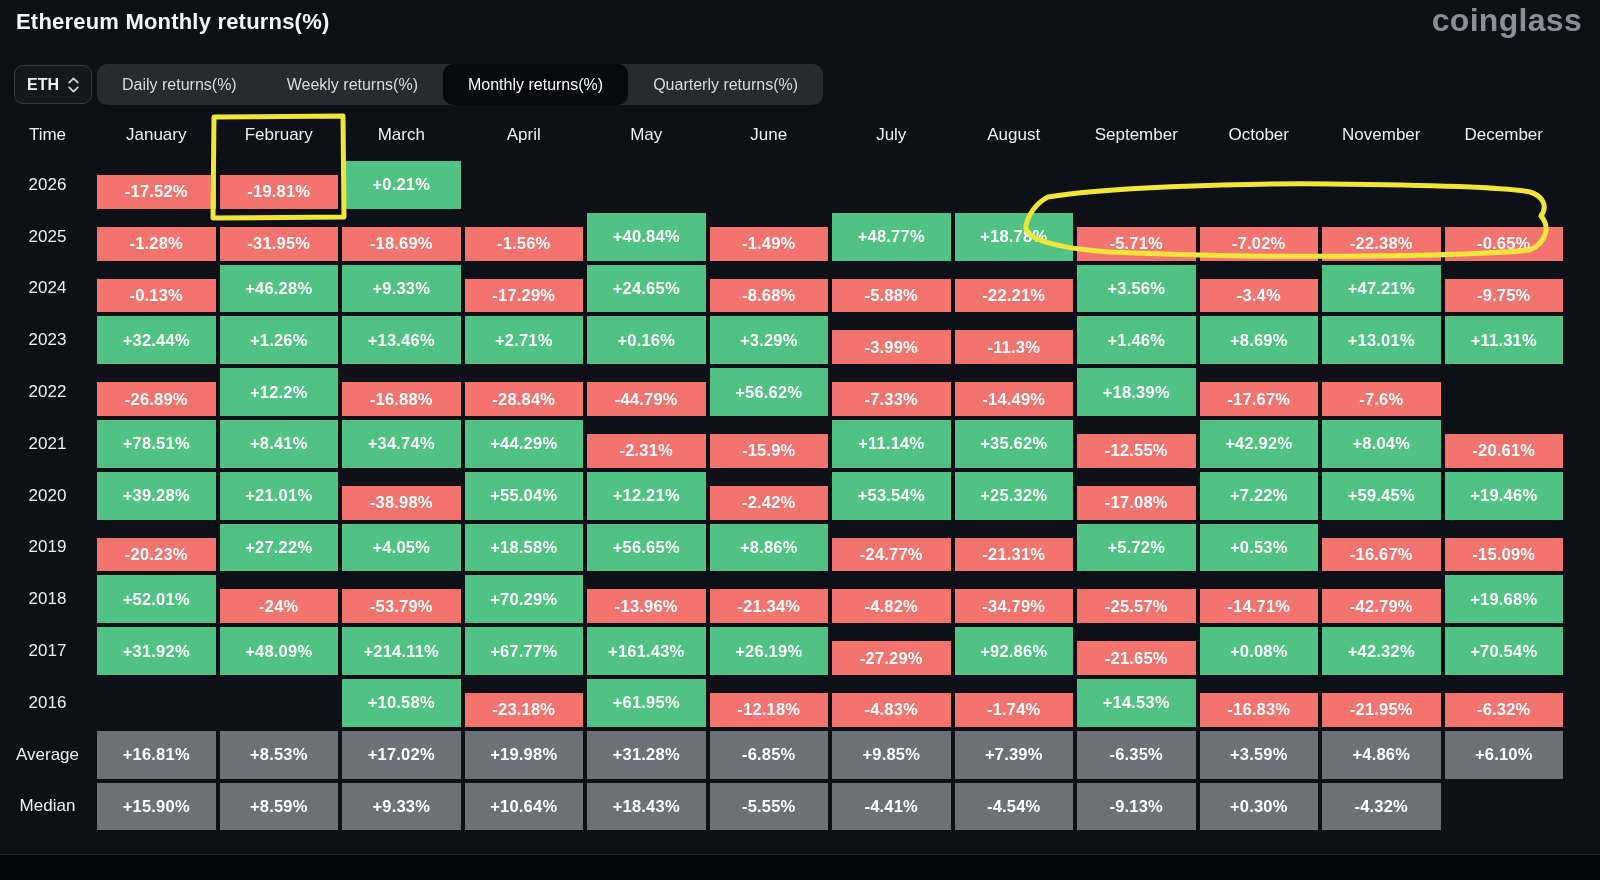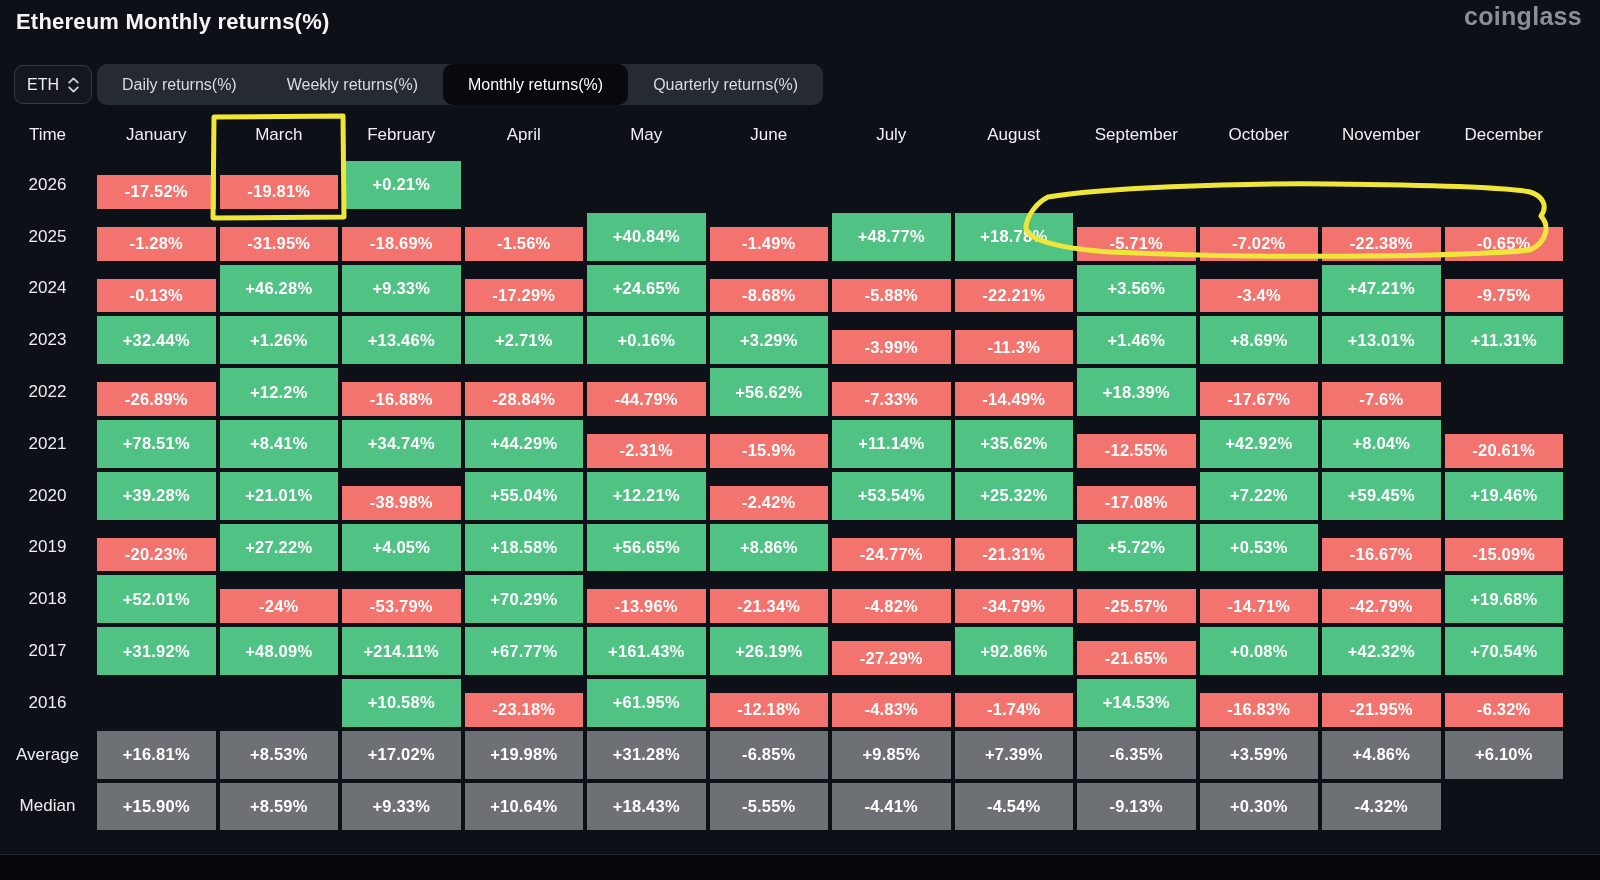--- a/index.html
+++ b/index.html
@@ -1,24 +1,24 @@
 <!DOCTYPE html>
 <html><head>
 <meta charset="utf-8">
 <style>
   html,body{margin:0;padding:0;background:#0d1016;}
   .app{position:relative;width:1600px;height:880px;background:#0d1016;overflow:hidden;
        font-family:"Liberation Sans",sans-serif;-webkit-font-smoothing:antialiased;}
   
   .page-title{position:absolute;left:16px;top:9px;font-size:22px;font-weight:700;color:#f4f5f7;letter-spacing:.2px;}
-  .brand-logo{position:absolute;right:18px;top:2px;font-size:25px;font-weight:700;color:#8a8e99;letter-spacing:.3px;}
+  .brand-logo{position:absolute;right:18px;top:2px;font-size:32px;font-weight:700;color:#8a8e99;letter-spacing:.3px;}
   
   .symbol-btn{position:absolute;left:14px;top:65px;height:39px;box-sizing:border-box;
     display:flex;align-items:center;gap:9px;padding:0 12px;background:#14171d;
-    border:1px solid #353a44;border-radius:9px;color:#f0f1f4;font-size:16px;font-weight:400;cursor:pointer;}
+    border:1px solid #353a44;border-radius:9px;color:#f0f1f4;font-size:16px;font-weight:700;cursor:pointer;}
   .updown{display:flex;flex-direction:column;gap:2px;}
   .updown svg{display:block;}
   .tabs{position:absolute;left:97px;top:64px;height:41px;display:flex;align-items:stretch;
     background:#262a31;border-radius:10px;color:#d8dbe0;font-size:16px;}
   .tab{display:flex;align-items:center;padding:0 25px;border-radius:10px;cursor:pointer;white-space:nowrap;text-align:center;}
   .tab.active{background:#07090d;color:#ffffff;font-weight:500;}
   
   #returns-table{position:absolute;left:0;top:110px;width:1565px;}
   .trow{display:grid;grid-template-columns:95px repeat(12,122.5px);height:51.8px;}
   .trow.thead{height:49px;}
@@ -60,22 +60,22 @@
     <div class="tab">Daily returns(%)</div>
     <div class="tab">Weekly returns(%)</div>
     <div class="tab active">Monthly returns(%)</div>
     <div class="tab">Quarterly returns(%)</div>
   </div>
 
   <div id="returns-table">
       <div class="trow thead">
         <div class="hcell">Time</div>
         <div class="hcell">January</div>
+        <div class="hcell">February</div>
         <div class="hcell">March</div>
-        <div class="hcell">February</div>
         <div class="hcell">April</div>
         <div class="hcell">May</div>
         <div class="hcell">June</div>
         <div class="hcell">July</div>
         <div class="hcell">August</div>
         <div class="hcell">September</div>
         <div class="hcell">October</div>
         <div class="hcell">November</div>
         <div class="hcell">December</div>
       </div>

